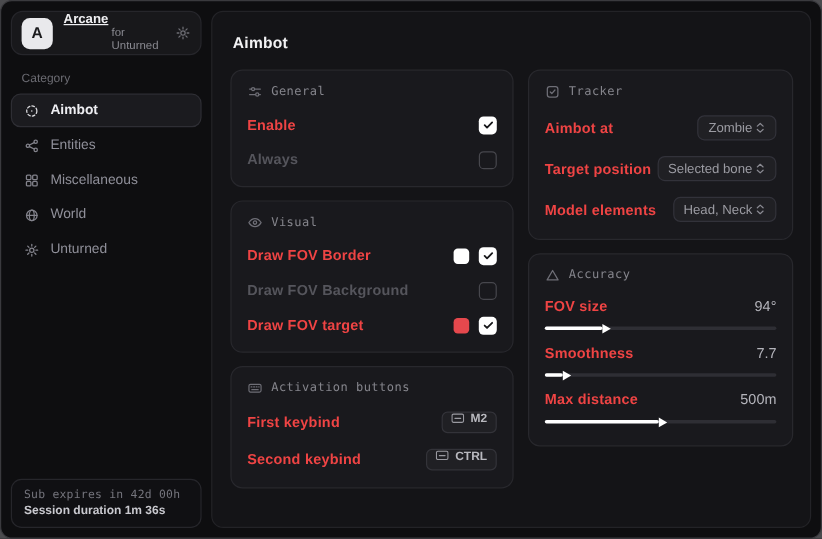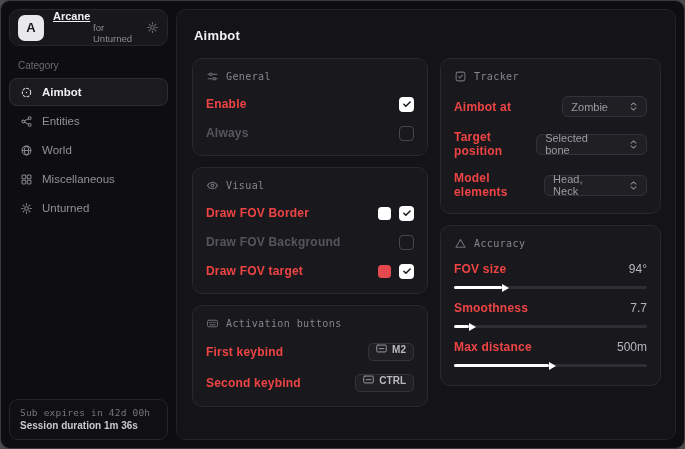--- a/index.html
+++ b/index.html
@@ -88,21 +88,21 @@
   .checkbox.unchecked { border:1.5px solid #47474d; background:transparent; }
   .swatch { width:13px; height:13px; border-radius:3.5px; cursor:pointer; }
   .badge {
     display:flex; align-items:flex-start; gap:5px;
     height:18px; padding:0 7px;
     background:#202024; border:1px solid #333339; border-radius:5px;
     color:#b9b9bf; font-size:10px; font-weight:700; cursor:pointer;
   }
   .badge .kicon { display:flex; color:#9a9aa1; }
   .select {
-    display:flex; align-items:center; gap:21px;
+    display:flex; align-items:center; gap:2px;
     height:21px; padding:5px 8px;
     background:#202024; border:1px solid #32323a; border-radius:6px;
     color:#9b9ba2; font-size:11px; cursor:pointer;
   }
   .select .sicon { display:flex; color:#8a8a92; }
   .slider-block { margin-top:12px; }
   .slider-head { display:flex; justify-content:space-between; align-items:flex-start; }
   .slider-value { font-size:12px; color:#b4b4bb; }
   .slider-track {
     position:relative; height:3px; margin:10px 0 4px;
@@ -159,38 +159,38 @@
             <circle cx="12" cy="12.2" r="1.7"></circle>
           <path d="M5.6 7.2l4.8-2.5M5.6 8.8l4.8 2.5"></path>
         </svg>
       </span>
       <span>Entities</span>
     </div>
 
     <div class="nav-item">
       <span class="nicon">
         <svg width="13" height="13" viewBox="0 0 16 16" fill="none" stroke="currentColor" stroke-width="1.3" stroke-linecap="round">
-          <circle cx="8" cy="8" r="5.4"></circle>
-            <path d="M2.6 8h10.8"></path>
-            <ellipse cx="8" cy="8" rx="2.5" ry="5.4"></ellipse>
-        </svg>
-      </span>
-      <span>World</span>
-    </div>
-
-    <div class="nav-item">
-      <span class="nicon">
-        <svg width="13" height="13" viewBox="0 0 16 16" fill="none" stroke="currentColor" stroke-width="1.3" stroke-linecap="round">
           <rect x="2.5" y="2.5" width="4.6" height="4.6" rx="1.1"></rect>
             <rect x="8.9" y="2.5" width="4.6" height="4.6" rx="1.1"></rect>
           <rect x="2.5" y="8.9" width="4.6" height="4.6" rx="1.1"></rect>
             <rect x="8.9" y="8.9" width="4.6" height="4.6" rx="1.1"></rect>
         </svg>
       </span>
       <span>Miscellaneous</span>
+    </div>
+
+    <div class="nav-item">
+      <span class="nicon">
+        <svg width="13" height="13" viewBox="0 0 16 16" fill="none" stroke="currentColor" stroke-width="1.3" stroke-linecap="round">
+          <circle cx="8" cy="8" r="5.4"></circle>
+            <path d="M2.6 8h10.8"></path>
+            <ellipse cx="8" cy="8" rx="2.5" ry="5.4"></ellipse>
+        </svg>
+      </span>
+      <span>World</span>
     </div>
 
     <div class="nav-item">
       <span class="nicon">
         <svg width="13" height="13" viewBox="0 0 16 16" fill="none" stroke="currentColor" stroke-width="1.3" stroke-linecap="round">
           <circle cx="8" cy="8" r="2.2"></circle>
           <path d="M8 2v1.8M8 12.2V14M2 8h1.8M12.2 8H14M3.8 3.8l1.3 1.3M10.9 10.9l1.3 1.3M12.2 3.8l-1.3 1.3M5.1 10.9l-1.3 1.3"></path>
         </svg>
       </span>
       <span>Unturned</span>

